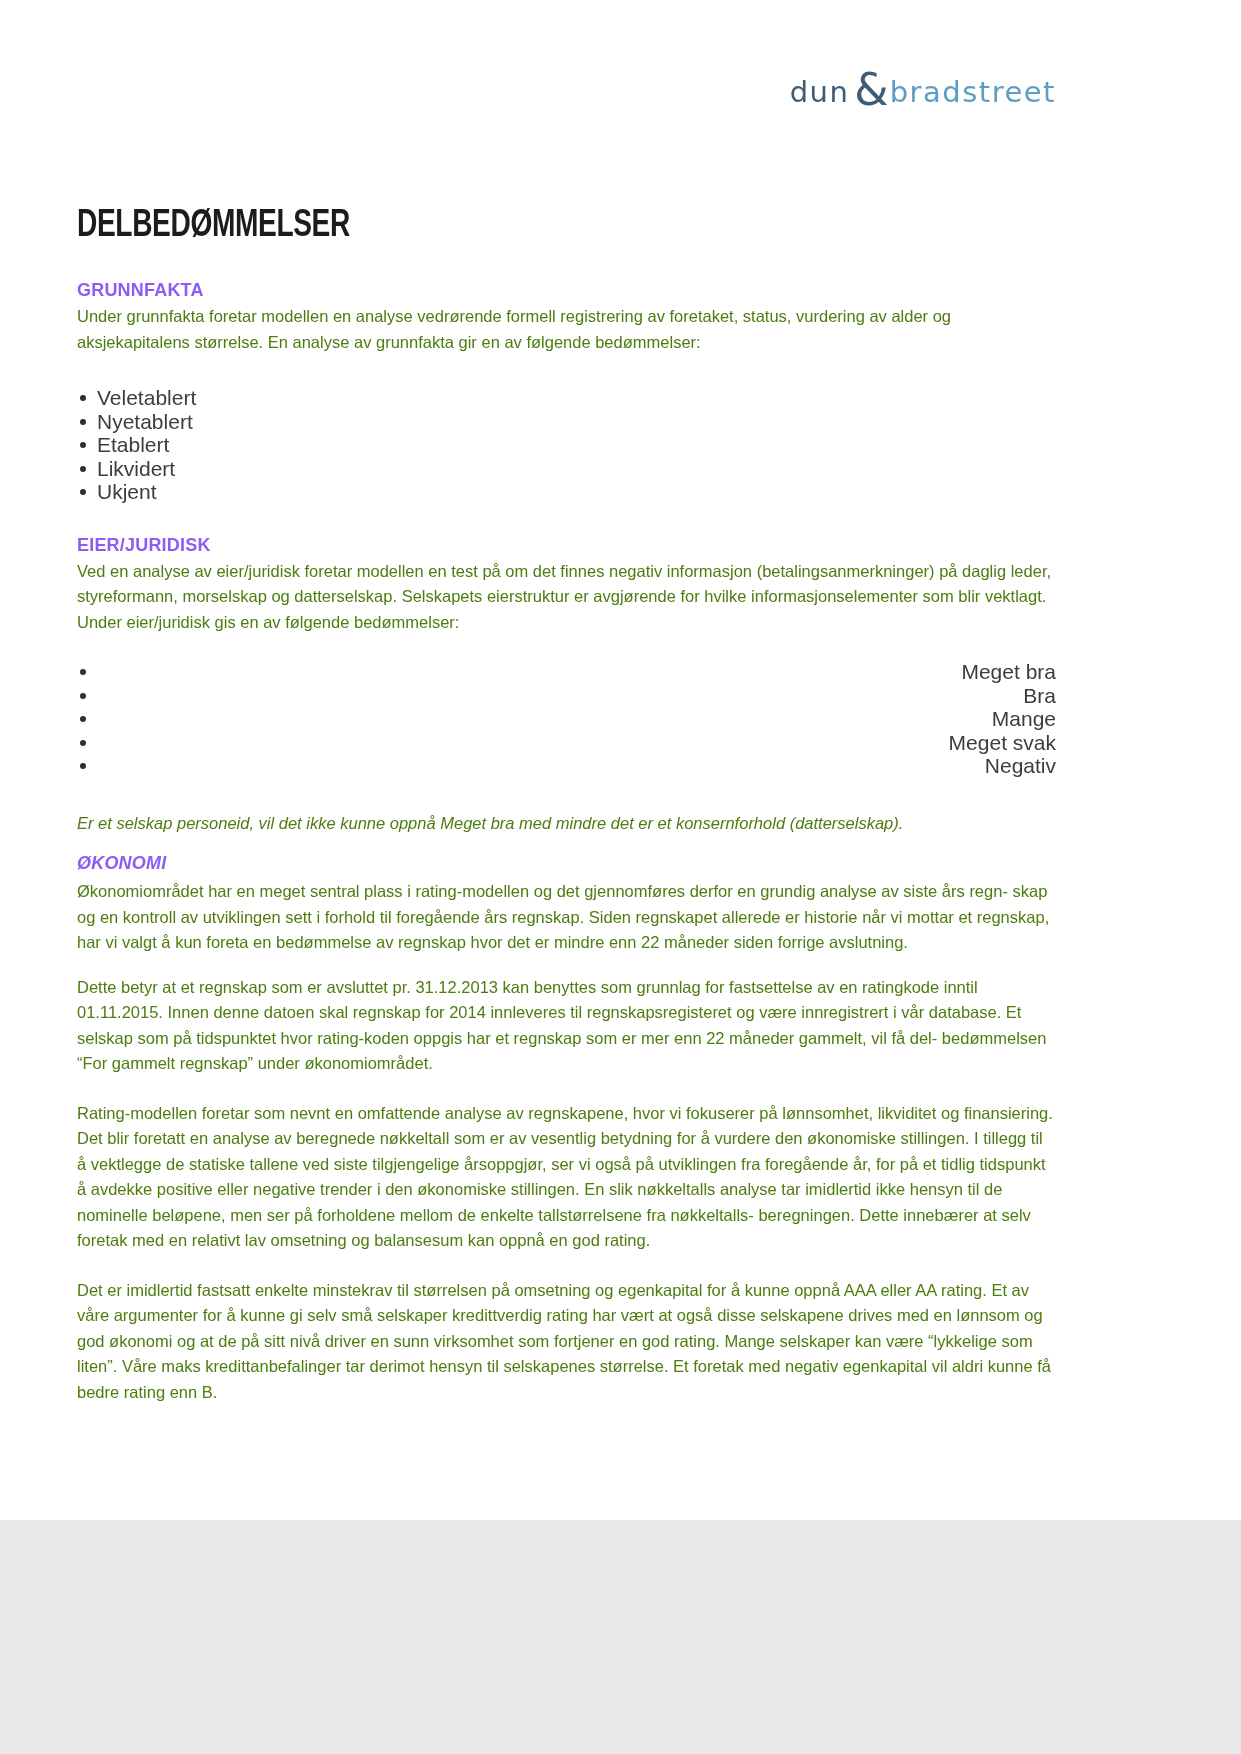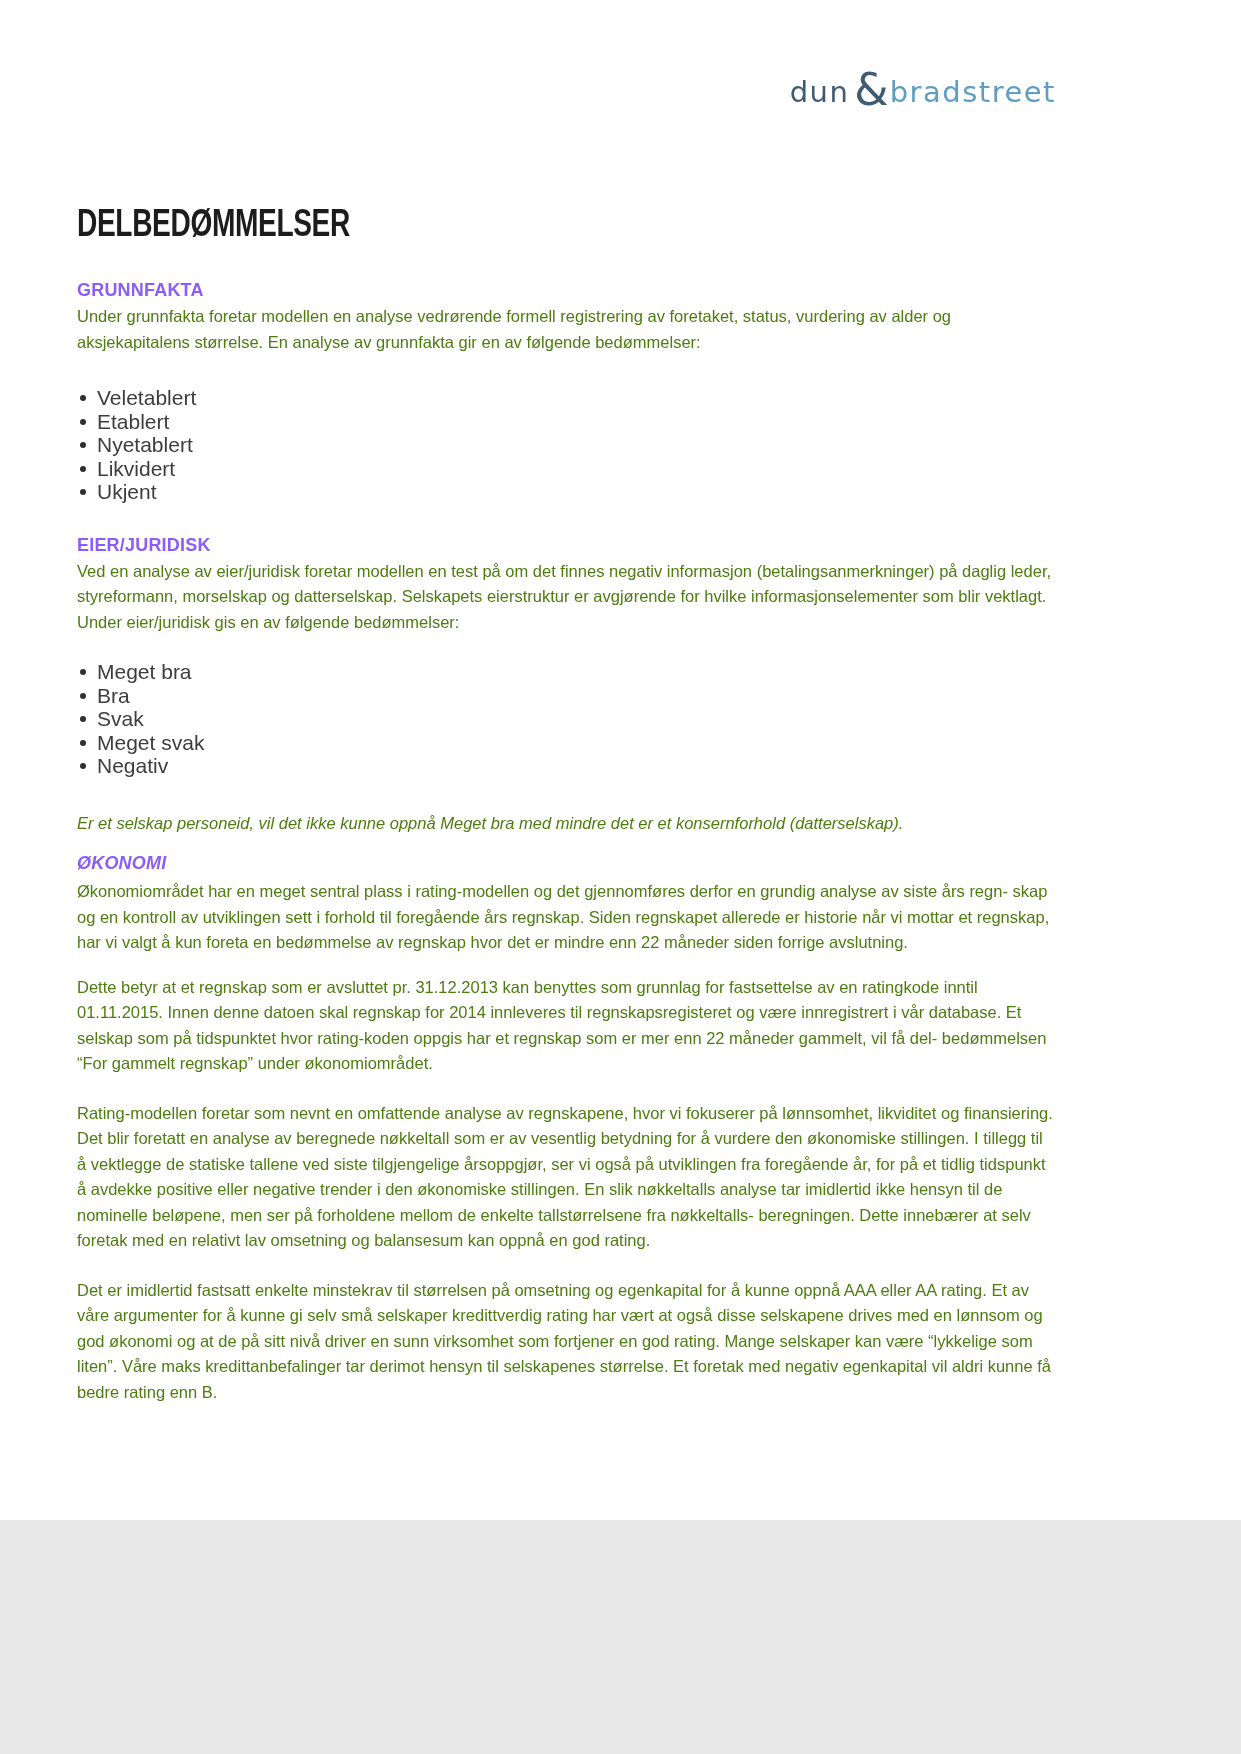--- a/index.html
+++ b/index.html
@@ -72,21 +72,21 @@
   .sec-grunnfakta .section-heading { margin-top: 38px; }
   .sec-eier      .section-heading { margin-top: 30px; }
   .sec-okonomi   .section-heading { margin-top: 16px; font-style: italic; }
   .heading-para { margin-top: 3px; }
   .bullet-list {
     list-style: none;
     margin: 0;
     padding: 0;
   }
   .sec-grunnfakta .bullet-list { margin-top: 31px; }
-  .sec-eier      .bullet-list { margin-top: 25px; }
+  .sec-eier      .bullet-list { margin-top: 25px; text-align: right; }
   .bullet-item {
     position: relative;
     padding-left: 20px;
     font-size: 21px;
     line-height: 23.5px;
     color: #3d3d3d;
   }
   .bullet-dot {
     position: absolute;
     left: 3px;
@@ -130,25 +130,25 @@
     <section class="sec-grunnfakta">
       <h2 class="section-heading">GRUNNFAKTA</h2>
       <p class="body-text heading-para">Under grunnfakta foretar modellen en analyse vedrørende formell registrering av foretaket, status, vurdering av alder og aksjekapitalens størrelse. En analyse av grunnfakta gir en av følgende bedømmelser:</p>
       <ul class="bullet-list">
         <li class="bullet-item">
           <span class="bullet-dot"></span>
           <span>Veletablert</span>
         </li>
         <li class="bullet-item">
           <span class="bullet-dot"></span>
-          <span>Etablert</span>
+          <span>Nyetablert</span>
         </li>
         <li class="bullet-item">
           <span class="bullet-dot"></span>
-          <span>Nyetablert</span>
+          <span>Etablert</span>
         </li>
         <li class="bullet-item">
           <span class="bullet-dot"></span>
           <span>Likvidert</span>
         </li>
         <li class="bullet-item">
           <span class="bullet-dot"></span>
           <span>Ukjent</span>
         </li>
       </ul>
@@ -161,21 +161,21 @@
         <li class="bullet-item">
           <span class="bullet-dot"></span>
           <span>Meget bra</span>
         </li>
         <li class="bullet-item">
           <span class="bullet-dot"></span>
           <span>Bra</span>
         </li>
         <li class="bullet-item">
           <span class="bullet-dot"></span>
-          <span>Svak</span>
+          <span>Mange</span>
         </li>
         <li class="bullet-item">
           <span class="bullet-dot"></span>
           <span>Meget svak</span>
         </li>
         <li class="bullet-item">
           <span class="bullet-dot"></span>
           <span>Negativ</span>
         </li>
       </ul>

